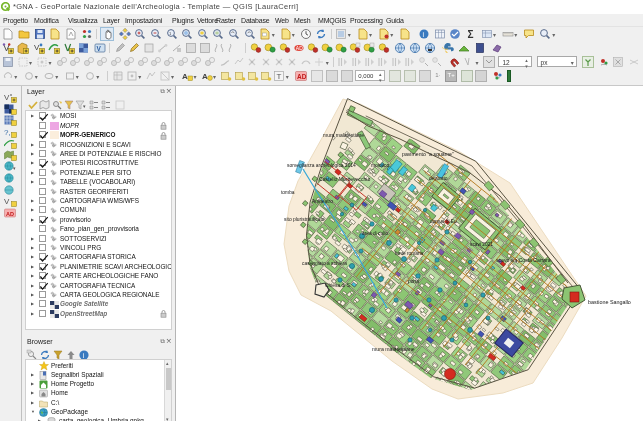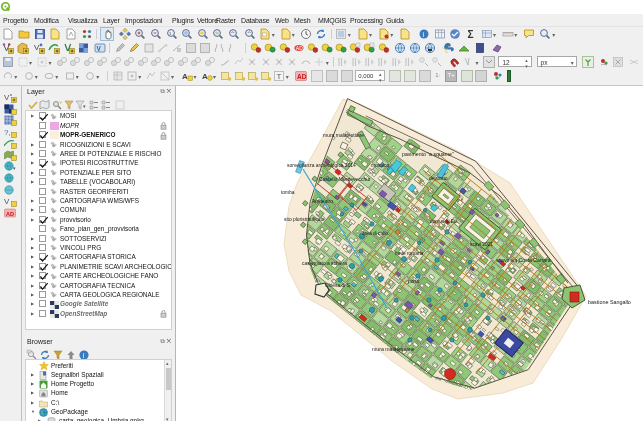--- a/index.html
+++ b/index.html
@@ -25,20 +25,21 @@
 .row .gi{position:absolute;left:24px;top:1px;width:8px;height:7px}
 .row .tx{position:absolute;left:34px;top:0.5px}
 #map{position:absolute;left:177px;top:86px;width:466px;height:335px;background:#fff}
 </style></head><body>
 <div id="titlebar">
 <svg class="abs" style="left:1px;top:2px" width="10" height="10" viewBox="0 0 20 20">
       <circle cx="9" cy="9" r="7.5" fill="none" stroke="#77b62a" stroke-width="3.4"></circle>
       <rect x="11" y="11" width="7" height="4.5" fill="#77b62a" transform="rotate(45 13 13)"></rect>
       <circle cx="9" cy="9" r="2" fill="#77b62a"></circle>
     </svg>
+<div class="t">*GNA - GeoPortale Nazionale dell’Archeologia - Template — QGIS [LauraCerri]</div>
 </div>
 <div id="menubar">
 <span style="left:3px">Progetto</span>
 <span style="left:34px">Modifica</span>
 <span style="left:68px">Visualizza</span>
 <span style="left:103px">Layer</span>
 <span style="left:125px">Impostazioni</span>
 <span style="left:172px">Plugins</span>
 <span style="left:197px">Vettore</span>
 <span style="left:216px">Raster</span>

